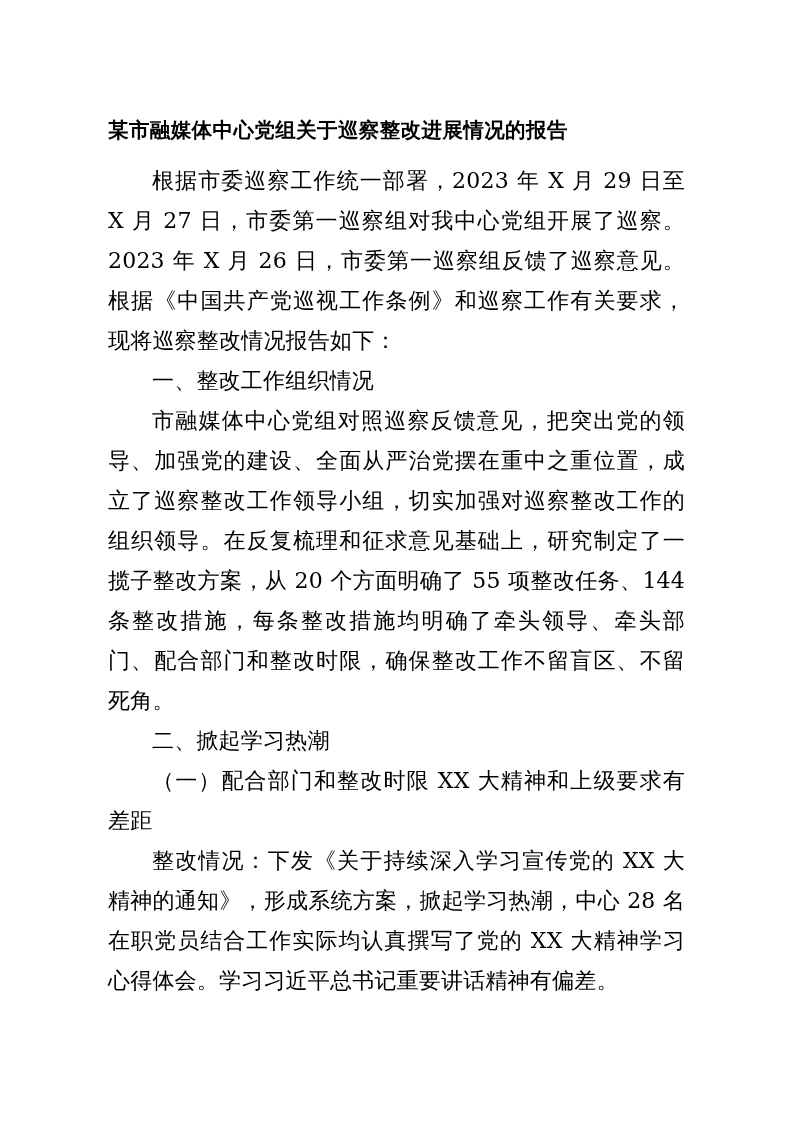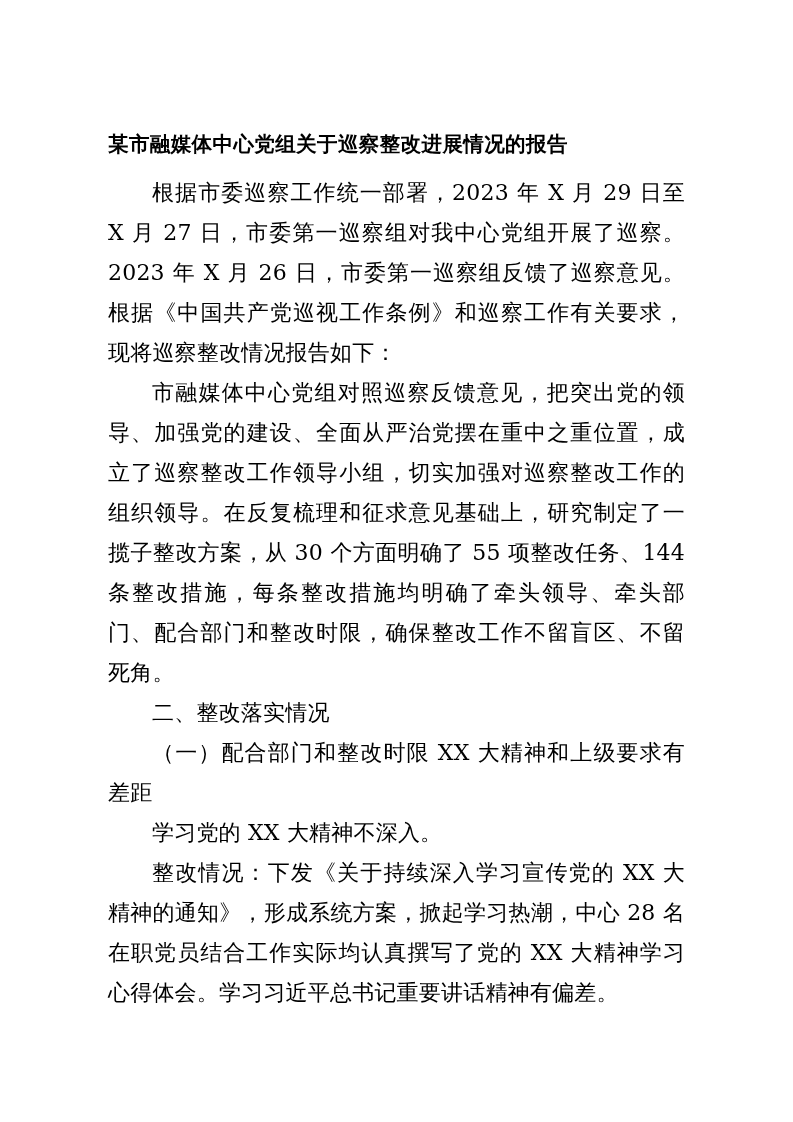--- a/index.html
+++ b/index.html
@@ -15,26 +15,26 @@
     -webkit-font-smoothing: antialiased;
   }
   .page {
     position: relative;
     width: 793px;
     height: 1122px;
     box-sizing: border-box;
     padding: 118px 108px 60px 108px;
   }
   .doc-title {
-    font-family: Liberation Serif, serif;
+    font-family: Liberation Mono, monospace;
     font-weight: bold;
     font-size: 20.5px;
     line-height: 1.4;
     letter-spacing: 0.4px;
-    margin: 12px 0 14px 0;
+    margin: 0 0 14px 0;
     text-align: left;
   }
   .para {
     font-size: 22px;
     line-height: 40px;
     text-align: justify;
     text-justify: inter-ideograph;
     margin: 0;
     letter-spacing: 0.2px;
   }
@@ -50,24 +50,24 @@
 </style>
 </head>
 <body>
 
 <div class="page">
 
   <h1 class="doc-title">某市融媒体中心党组关于巡察整改进展情况的报告</h1>
 
   <p class="para indent">根据市委巡察工作统一部署，2023 年 X 月 29 日至 X 月 27 日，市委第一巡察组对我中心党组开展了巡察。2023 年 X 月 26 日，市委第一巡察组反馈了巡察意见。根据《中国共产党巡视工作条例》和巡察工作有关要求，现将巡察整改情况报告如下：</p>
 
+  <p class="para heading">一、整改工作组织情况</p>
 
-  <p class="para indent">市融媒体中心党组对照巡察反馈意见，把突出党的领导、加强党的建设、全面从严治党摆在重中之重位置，成立了巡察整改工作领导小组，切实加强对巡察整改工作的组织领导。在反复梳理和征求意见基础上，研究制定了一揽子整改方案，从 30 个方面明确了 55 项整改任务、144 条整改措施，每条整改措施均明确了牵头领导、牵头部门、配合部门和整改时限，确保整改工作不留盲区、不留死角。</p>
+  <p class="para indent">市融媒体中心党组对照巡察反馈意见，把突出党的领导、加强党的建设、全面从严治党摆在重中之重位置，成立了巡察整改工作领导小组，切实加强对巡察整改工作的组织领导。在反复梳理和征求意见基础上，研究制定了一揽子整改方案，从 20 个方面明确了 55 项整改任务、144 条整改措施，每条整改措施均明确了牵头领导、牵头部门、配合部门和整改时限，确保整改工作不留盲区、不留死角。</p>
 
-  <p class="para heading">二、整改落实情况</p>
+  <p class="para heading">二、掀起学习热潮</p>
 
   <p class="para heading">（一）配合部门和整改时限 XX 大精神和上级要求有差距</p>
 
-  <p class="para indent nogap">学习党的 XX 大精神不深入。</p>
 
   <p class="para indent">整改情况：下发《关于持续深入学习宣传党的 XX 大精神的通知》，形成系统方案，掀起学习热潮，中心 28 名在职党员结合工作实际均认真撰写了党的 XX 大精神学习心得体会。学习习近平总书记重要讲话精神有偏差。</p>
 
 </div>
 
 </body></html>

